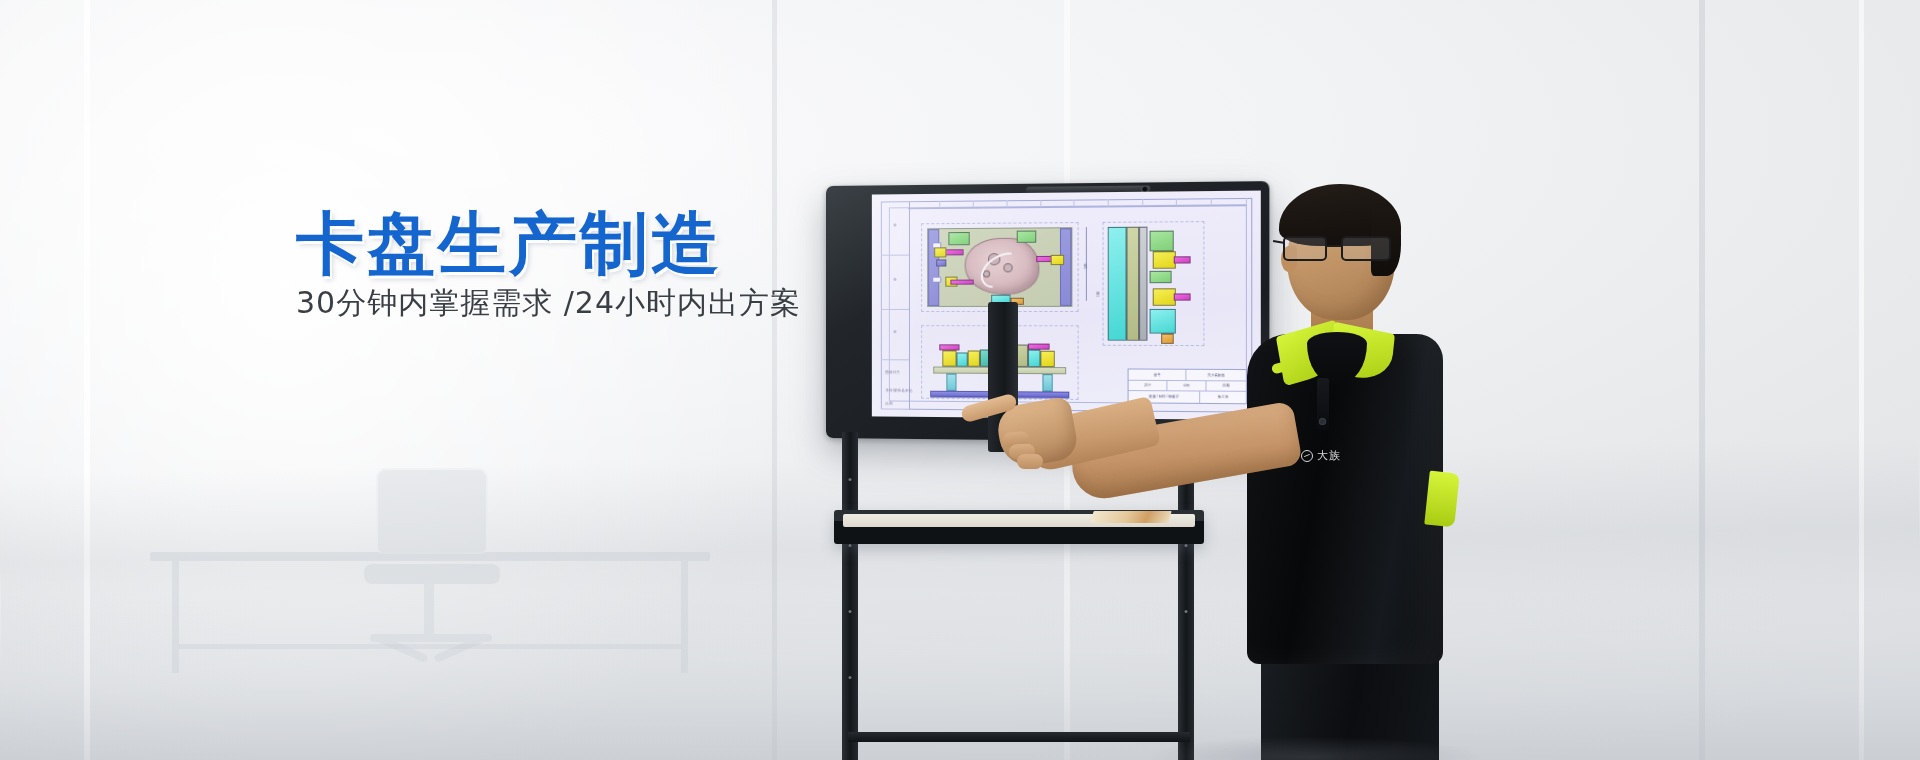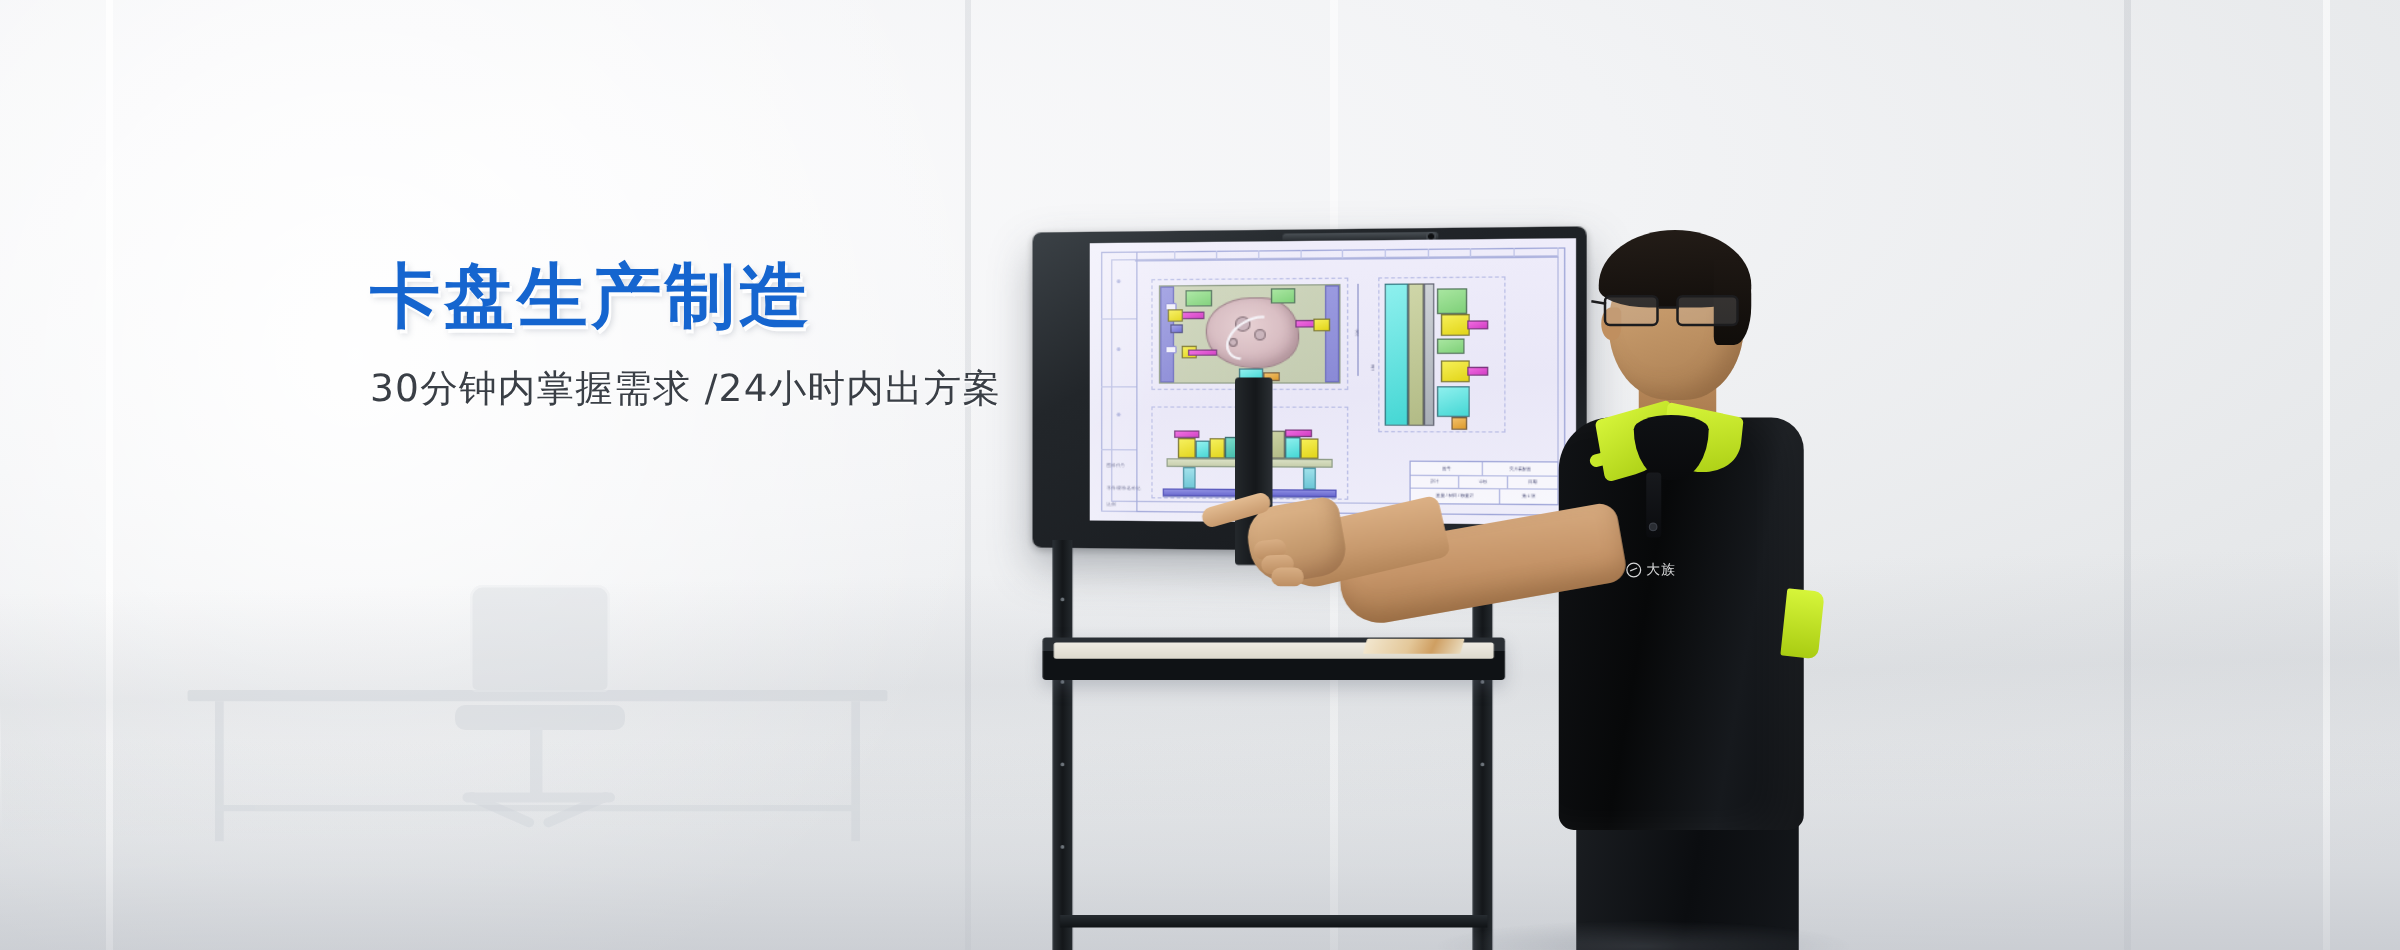--- a/index.html
+++ b/index.html
@@ -82,30 +82,29 @@
   .chair-base::before{ left:4px; transform:rotate(24deg); transform-origin:left center;}
   .chair-base::after{ right:4px; transform:rotate(-24deg); transform-origin:right center;}
 
   
   .copy{
     position:absolute; left:296px; top:206px; width:720px;
   }
   .headline{
     font-family:"DejaVu Sans","Liberation Sans",sans-serif;
     font-weight:700;
-    font-size:56px;
+    font-size:68px;
     line-height:1.13;
     letter-spacing:3px;
     color:#1565cf;
     text-shadow:2px 3px 0 rgba(255,255,255,.95), 3px 4px 5px rgba(120,130,145,.30);
     white-space:nowrap;
   }
   .headline .l2{ display:block; }
   .subhead{
-    margin-top:22px;
     font-family:"DejaVu Sans","Liberation Sans",sans-serif;
     font-size:30px;
     letter-spacing:1px;
     color:#3a3f46;
     white-space:nowrap;
     text-shadow:0 1px 0 rgba(255,255,255,.8);
   }
 
   
   .board{

